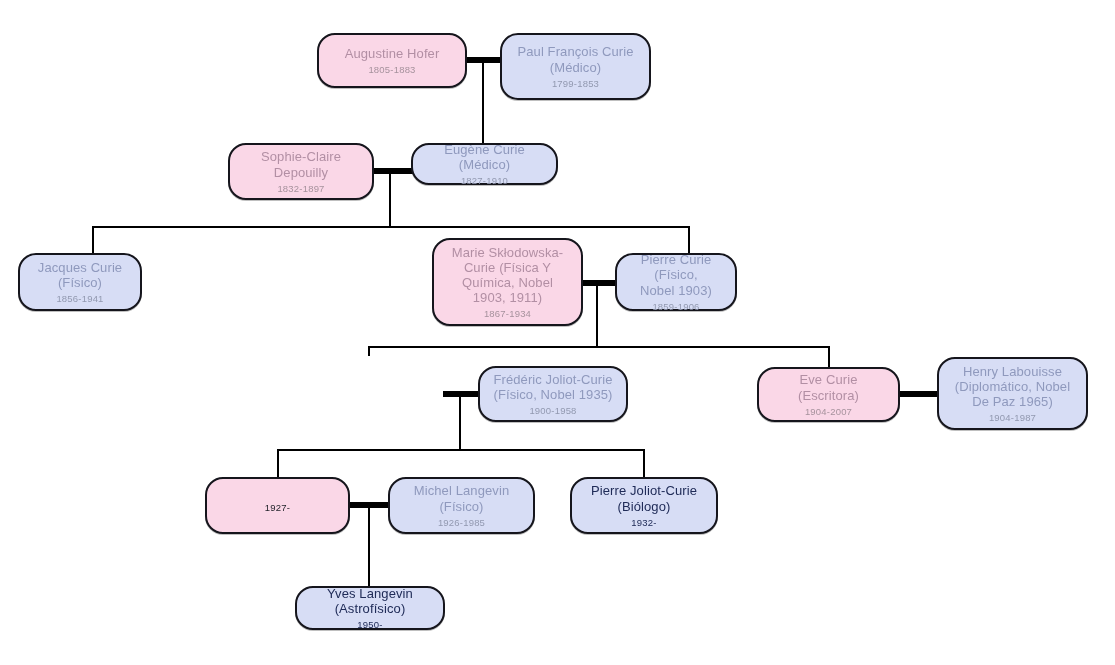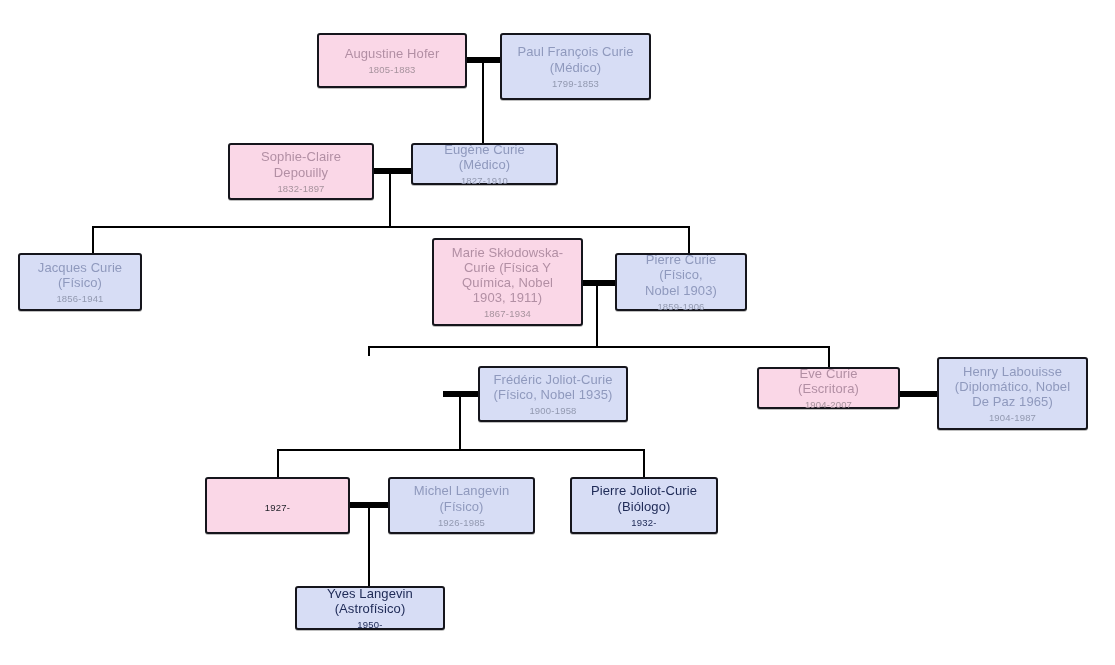--- a/index.html
+++ b/index.html
@@ -7,21 +7,21 @@
     position:relative;
     width:1115px; height:665px;
     background:#ffffff;
     font-family:"Liberation Sans", sans-serif;
     overflow:hidden;
   }
   .box {
     position:absolute;
     box-sizing:border-box;
     border:2.5px solid #15151c;
-    border-radius:3px;
+    border-radius:18px;
     display:flex; flex-direction:column;
     align-items:center; justify-content:center;
     text-align:center;
     padding:3px 8px;
     box-shadow:0 1px 0 rgba(0,0,0,0.25);
   }
   .pink { background:#fad7e7; }
   .blue { background:#d7ddf5; }
   .pname { white-space:pre-line; font-size:13px; line-height:1.17; letter-spacing:0.1px; }
   .pdates { font-size:9.5px; margin-top:3px; letter-spacing:0.2px; }
@@ -93,34 +93,34 @@
   </div>
 
   <div class="box pink" style="left:432px;top:238px;width:151px;height:88px">
     <div class="pname">Marie Skłodowska-
 Curie (Física Y
 Química, Nobel
 1903, 1911)</div>
     <div class="pdates">1867-1934</div>
   </div>
 
-  <div class="box blue" style="left:615px;top:253px;width:132px;height:58px">
+  <div class="box blue" style="left:615px;top:253px;width:122px;height:58px">
     <div class="pname">Pierre Curie (Físico,
 Nobel 1903)</div>
     <div class="pdates">1859-1906</div>
   </div>
 
 
   <div class="box blue" style="left:478px;top:366px;width:150px;height:56px">
     <div class="pname">Frédéric Joliot-Curie
 (Físico, Nobel 1935)</div>
     <div class="pdates">1900-1958</div>
   </div>
 
-  <div class="box pink" style="left:757px;top:367px;width:143px;height:42px;padding:3px 19px">
+  <div class="box pink" style="left:757px;top:367px;width:143px;height:55px;padding:3px 19px">
     <div class="pname">Eve Curie (Escritora)</div>
     <div class="pdates">1904-2007</div>
   </div>
 
   <div class="box blue" style="left:937px;top:357px;width:151px;height:73px">
     <div class="pname">Henry Labouisse
 (Diplomático, Nobel
 De Paz 1965)</div>
     <div class="pdates">1904-1987</div>
   </div>

